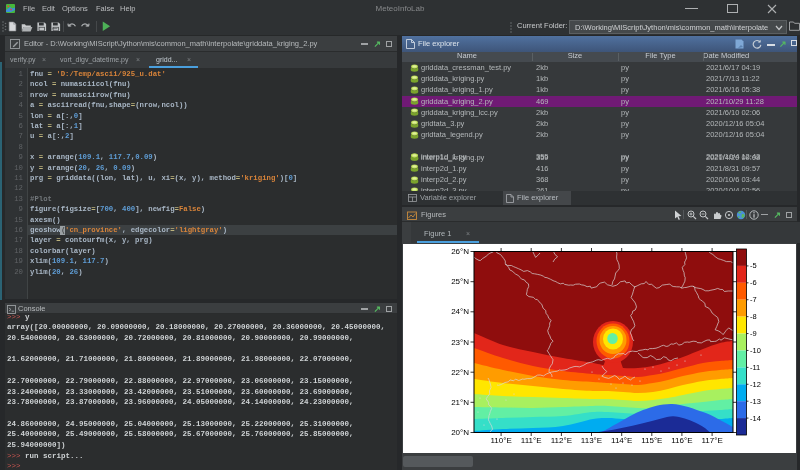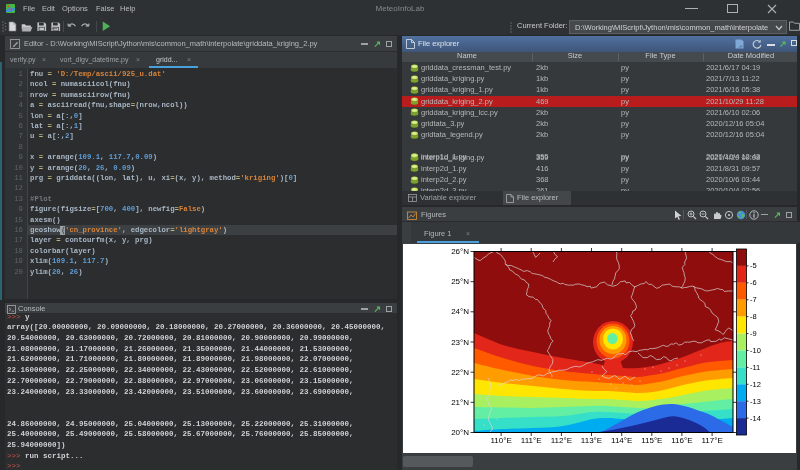--- a/index.html
+++ b/index.html
@@ -193,25 +193,24 @@
     <div class="cl" style="top:188.2px">xlim(<i class="nu">109.1</i>, <i class="nu">117.7</i>)</div>
     <div class="cl" style="top:198.6px">ylim(<i class="nu">20</i>, <i class="nu">26</i>)</div>
       </div>
   </div>
 </div>
 
 <div class="panel" id="console" style="left:5px;top:303px;width:392px;height:167px;background:#2b2d2e;">
   <div class="cs" style="top:8.6px"><b class="pr">&gt;&gt;&gt;</b> y</div>
   <div class="cs" style="top:19.3px">array([20.00000000, 20.09000000, 20.18000000, 20.27000000, 20.36000000, 20.45000000,</div>
   <div class="cs" style="top:30.0px">20.54000000, 20.63000000, 20.72000000, 20.81000000, 20.90000000, 20.99000000,</div>
-  <div class="cs" style="top:40.7px">21.08000000, 21.17000000, 21.26000000, 21.35000000, 21.44000000, 21.53000000,</div>
   <div class="cs" style="top:51.4px">21.62000000, 21.71000000, 21.80000000, 21.89000000, 21.98000000, 22.07000000,</div>
-  <div class="cs" style="top:62.1px">22.16000000, 22.25000000, 22.34000000, 22.43000000, 22.52000000, 22.61000000,</div>
   <div class="cs" style="top:72.8px">22.70000000, 22.79000000, 22.88000000, 22.97000000, 23.06000000, 23.15000000,</div>
   <div class="cs" style="top:83.5px">23.24000000, 23.33000000, 23.42000000, 23.51000000, 23.60000000, 23.69000000,</div>
+  <div class="cs" style="top:94.2px">23.78000000, 23.87000000, 23.96000000, 24.05000000, 24.14000000, 24.23000000,</div>
   <div class="cs" style="top:115.6px">24.86000000, 24.95000000, 25.04000000, 25.13000000, 25.22000000, 25.31000000,</div>
   <div class="cs" style="top:126.3px">25.40000000, 25.49000000, 25.58000000, 25.67000000, 25.76000000, 25.85000000,</div>
   <div class="cs" style="top:137.0px">25.94000000])</div>
   <div class="cs" style="top:147.7px"><b class="pr">&gt;&gt;&gt;</b> run script...</div>
   <div class="cs" style="top:158.4px"><b class="pr">&gt;&gt;&gt;</b></div>
   <div class="phead" style="height:11px;line-height:11px;background:#3b3e40">
     <svg class="abs" style="left:2px;top:2px" width="9" height="9" viewBox="0 0 9 9">
         <rect x="0.5" y="0.5" width="8" height="8" fill="none" stroke="#9a9da0" stroke-width="0.9"></rect>
         <path d="M2 3 L4 4.5 L2 6" fill="none" stroke="#9a9da0" stroke-width="0.9"></path>
         <line x1="4.7" y1="6.2" x2="7" y2="6.2" stroke="#9a9da0" stroke-width="0.9"></line>
@@ -241,21 +240,21 @@
         <path d="M8.6 0.8 v2.8 h-2.8 z" fill="#c3cbd4"></path>
       </svg>
     <div class="abs" style="left:365px;top:8px;width:8px;height:2px;background:#d7dde4"></div>
     <div class="abs garr" style="left:377px;top:4px">↗</div>
     <div class="abs" style="left:389px;top:4px;width:6px;height:6px;border:1px solid #d7dde4"></div>
   </div>
   <div class="abs" style="left:0;top:16px;width:395px;height:10px;background:#454a4f;color:#c6cbd1;font-size:7.5px">
     <span class="abs" style="left:0;width:130px;text-align:center;top:-1px">Name</span>
     <span class="abs" style="left:130px;width:86px;text-align:center;top:-1px">Size</span>
     <span class="abs" style="left:216px;width:85px;text-align:center;top:-1px">File Type</span>
-    <span class="abs" style="left:301px;width:96px;text-align:center;top:-1px">Date Modified</span>
+    <span class="abs" style="left:301px;width:96px;text-align:left;top:-1px">Date Modified</span>
     <div class="abs" style="left:130px;top:1px;width:1px;height:8px;background:#5a6064"></div>
     <div class="abs" style="left:216px;top:1px;width:1px;height:8px;background:#5a6064"></div>
     <div class="abs" style="left:301px;top:1px;width:1px;height:8px;background:#5a6064"></div>
   </div>
   <div class="abs frow" style="top:26.0px;">
       <svg class="abs" style="left:8px;top:1.5px" width="9" height="9" viewBox="0 0 9 9">
         <ellipse cx="4.5" cy="2.6" rx="3.4" ry="2.1" fill="#b9d952"></ellipse>
         <path d="M1.1 2.6 a3.4 2.1 0 0 0 6.8 0 l0.4 3.2 a3.8 1.9 0 0 1 -7.6 0 z" fill="#7ba32c"></path>
         <ellipse cx="4.5" cy="2.4" rx="2.2" ry="1.2" fill="#dff09a"></ellipse>
       </svg>
@@ -279,21 +278,21 @@
       <svg class="abs" style="left:8px;top:1.5px" width="9" height="9" viewBox="0 0 9 9">
         <ellipse cx="4.5" cy="2.6" rx="3.4" ry="2.1" fill="#b9d952"></ellipse>
         <path d="M1.1 2.6 a3.4 2.1 0 0 0 6.8 0 l0.4 3.2 a3.8 1.9 0 0 1 -7.6 0 z" fill="#7ba32c"></path>
         <ellipse cx="4.5" cy="2.4" rx="2.2" ry="1.2" fill="#dff09a"></ellipse>
       </svg>
       <span class="abs" style="left:19px">griddata_kriging_1.py</span>
       <span class="abs" style="left:134px">1kb</span>
       <span class="abs" style="left:219px">py</span>
       <span class="abs" style="left:304px">2021/6/16 05:38</span>
     </div>
-    <div class="abs frow" style="top:59.6px;background:#b91c1c;">
+    <div class="abs frow" style="top:59.6px;background:#701a75;">
       <svg class="abs" style="left:8px;top:1.5px" width="9" height="9" viewBox="0 0 9 9">
         <ellipse cx="4.5" cy="2.6" rx="3.4" ry="2.1" fill="#b9d952"></ellipse>
         <path d="M1.1 2.6 a3.4 2.1 0 0 0 6.8 0 l0.4 3.2 a3.8 1.9 0 0 1 -7.6 0 z" fill="#7ba32c"></path>
         <ellipse cx="4.5" cy="2.4" rx="2.2" ry="1.2" fill="#dff09a"></ellipse>
       </svg>
       <span class="abs" style="left:19px">griddata_kriging_2.py</span>
       <span class="abs" style="left:134px">469</span>
       <span class="abs" style="left:219px">py</span>
       <span class="abs" style="left:304px">2021/10/29 11:28</span>
     </div>

